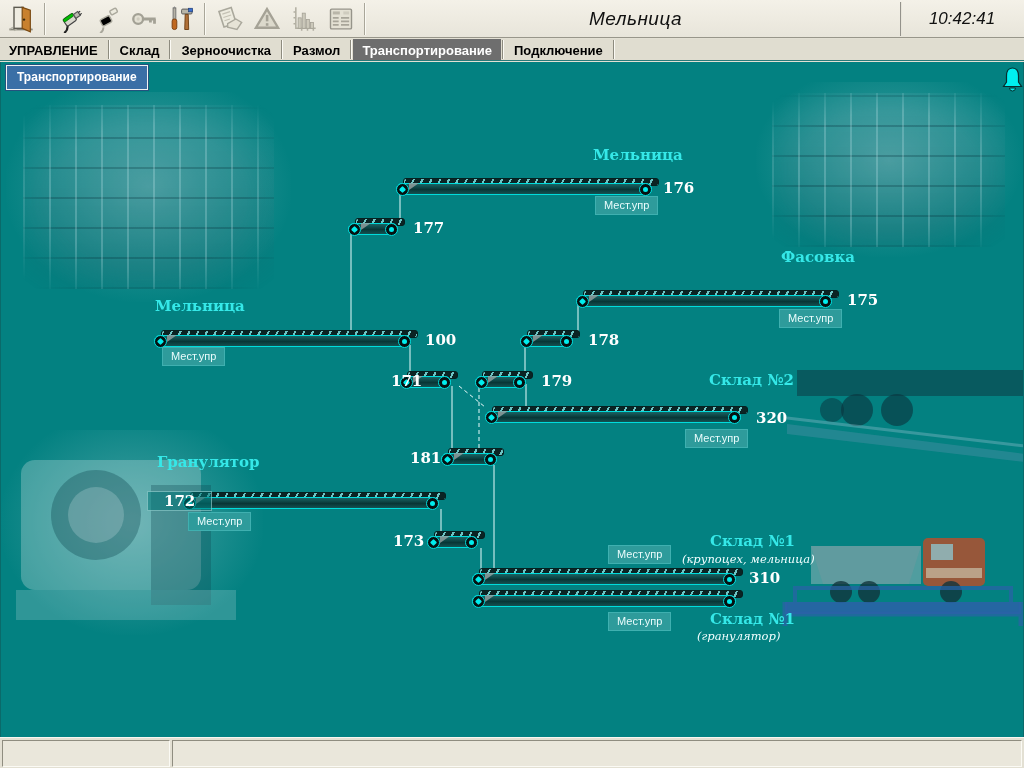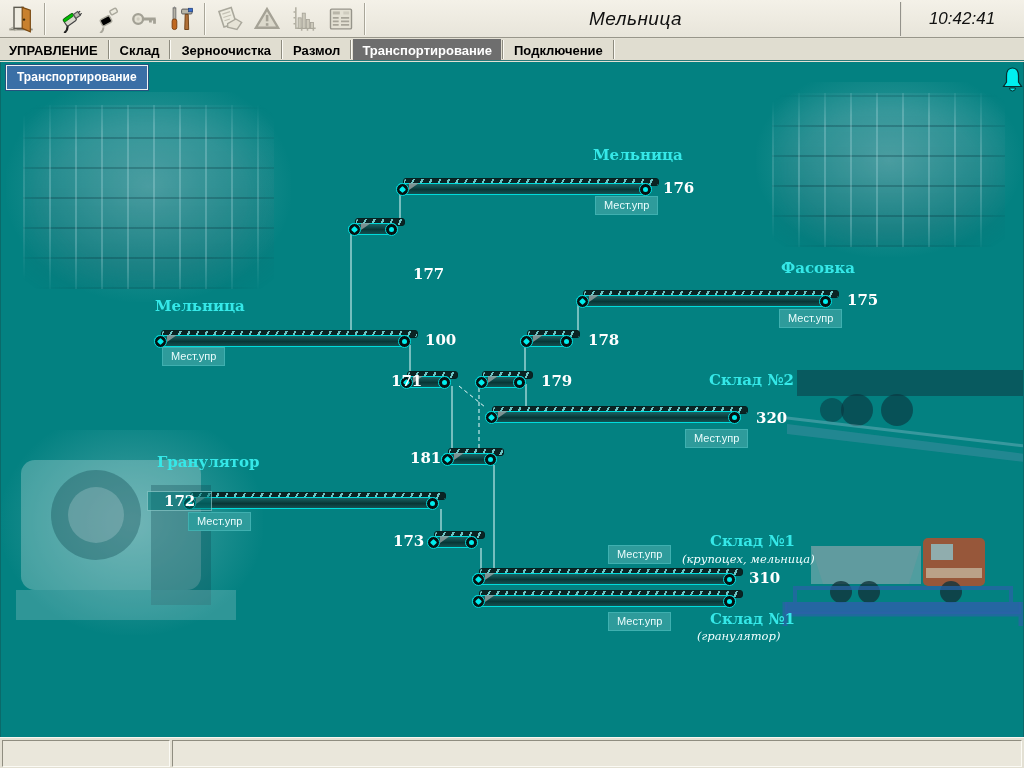--- a/index.html
+++ b/index.html
@@ -258,21 +258,21 @@
       <line x1="451" y1="324" x2="451" y2="387"></line>
       <line x1="440" y1="447" x2="440" y2="470"></line>
       <line x1="480" y1="486" x2="480" y2="507"></line>
       <line x1="493" y1="403" x2="493" y2="507"></line>
       <line x1="458" y1="324" x2="484" y2="345" stroke-dasharray="4 3"></line>
       <line x1="478" y1="326" x2="478" y2="387" stroke-dasharray="4 3"></line>
     </g>
   </svg>
 
   <div class="seclabel" style="left:592px;top:84px;" data-interactable="false">Мельница</div>
-  <div class="seclabel" style="left:780px;top:197px;" data-interactable="false">Фасовка</div>
+  <div class="seclabel" style="left:780px;top:186px;" data-interactable="false">Фасовка</div>
   <div class="seclabel" style="left:154px;top:235px;" data-interactable="false">Мельница</div>
   <div class="seclabel" style="left:708px;top:309px;" data-interactable="false">Склад №2</div>
   <div class="seclabel" style="left:156px;top:391px;" data-interactable="false">Гранулятор</div>
   <div class="seclabel" style="left:709px;top:470px;" data-interactable="false">Склад №1</div>
   <div class="sublabel" style="left:681px;top:490px;" data-interactable="false">(крупоцех, мельница)</div>
   <div class="seclabel" style="left:709px;top:548px;" data-interactable="false">Склад №1</div>
   <div class="sublabel" style="left:696px;top:567px;" data-interactable="false">(гранулятор)</div>
 
   <div class="conv" data-interactable="true" style="left:395px;top:116px;width:263px;">
     <div class="hatch"></div>
@@ -284,21 +284,21 @@
   <div class="num" style="left:662px;top:117px;" data-interactable="false">176</div>
   <button class="local" style="left:594px;top:134px;" data-interactable="true">Мест.упр</button>
 
   <div class="conv" data-interactable="true" style="left:347px;top:156px;width:57px;">
     <div class="hatch"></div>
       <div class="belt"></div>
       <div class="tri"></div>
     <div class="roller left"></div>
       <div class="roller right"></div>
   </div>
-  <div class="num" style="left:412px;top:157px;margin-top:46px;" data-interactable="false">177</div>
+  <div class="num" style="left:412px;top:157px;" data-interactable="false">177</div>
 
   <div class="conv" data-interactable="true" style="left:575px;top:228px;width:263px;">
     <div class="hatch"></div>
       <div class="belt"></div>
       <div class="tri"></div>
     <div class="roller left"></div>
       <div class="roller right"></div>
   </div>
   <div class="num" style="left:846px;top:229px;" data-interactable="false">175</div>
   <button class="local" style="left:778px;top:247px;" data-interactable="true">Мест.упр</button>

